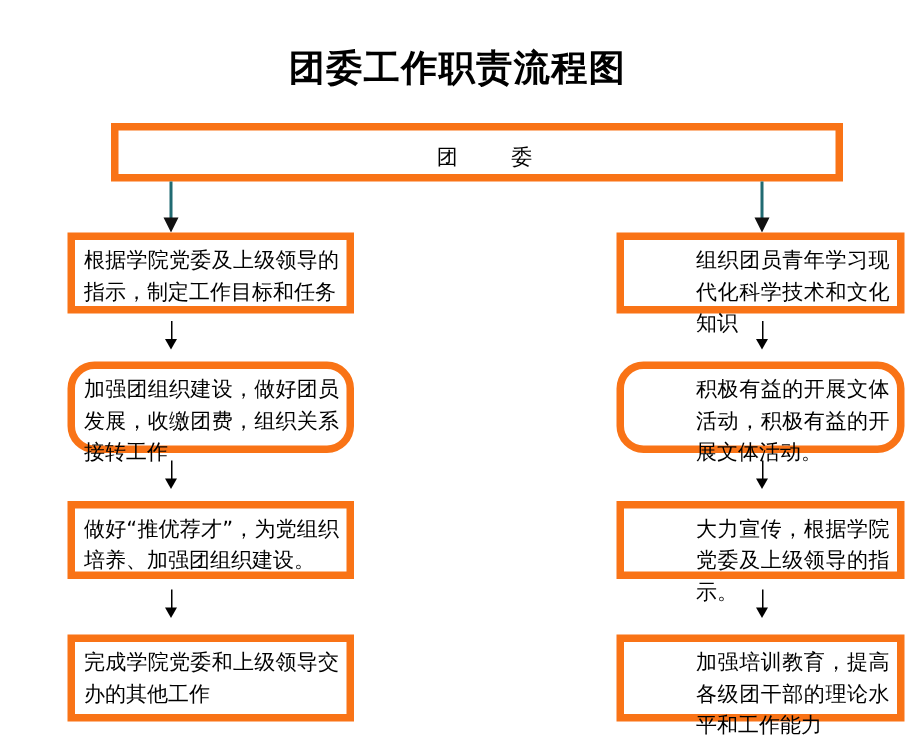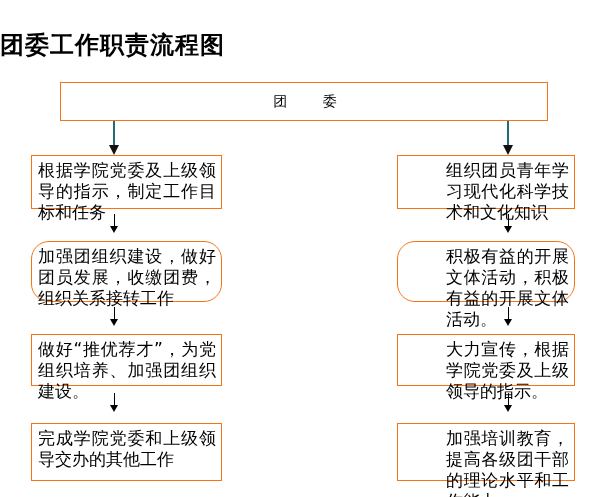--- a/index.html
+++ b/index.html
@@ -15,34 +15,36 @@
     font-family: "DejaVu Sans", "Liberation Sans", sans-serif;
     color: #000000;
   }
 
   
   .title {
     position: absolute;
     left: 0;
     top: 30px;
     width: 610px;
+    text-align: center;
     font-size: 24px;
     line-height: 30px;
     font-weight: bold;
     letter-spacing: 1px;
     font-family: "DejaVu Sans", "Liberation Sans", sans-serif;
     white-space: nowrap;
   }
 
   
   .box {
     position: absolute;
-    border: 1px solid #f97316;
+    border: 5px solid #f97316;
     background: #ffffff;
     box-sizing: border-box;
+    margin-left: 14px;
   }
 
   .head-box {
     left: 60px;
     top: 82px;
     width: 488px;
     height: 39px;
   }
   .head-box .head-text {
     position: absolute;
@@ -56,29 +58,29 @@
     white-space: pre;
   }
 
   .step-box {
     width: 191px;
     box-sizing: border-box;
     padding: 4px 5px 4px 6px;
   }
   .step-box .step-text {
     display: block;
-    font-size: 17px;
+    font-size: 14px;
     line-height: 21px;
     text-align: justify;
     text-justify: inter-ideograph;
     word-break: break-all;
   }
 
   .col-left  { left: 31px; }
-  .col-right { left: 397px; width: 178px; padding-left: 48px; }
+  .col-right { left: 397px; width: 192px; padding-left: 48px; }
 
   .row1 { top: 155px; height: 54px; }
   .row2 { top: 241px; height: 61px; border-radius: 18px; }
   .row3 { top: 334px; height: 52px; }
   .row4 { top: 423px; height: 58px; }
 
   
   .arrow {
     position: absolute;
     width: 11px;

